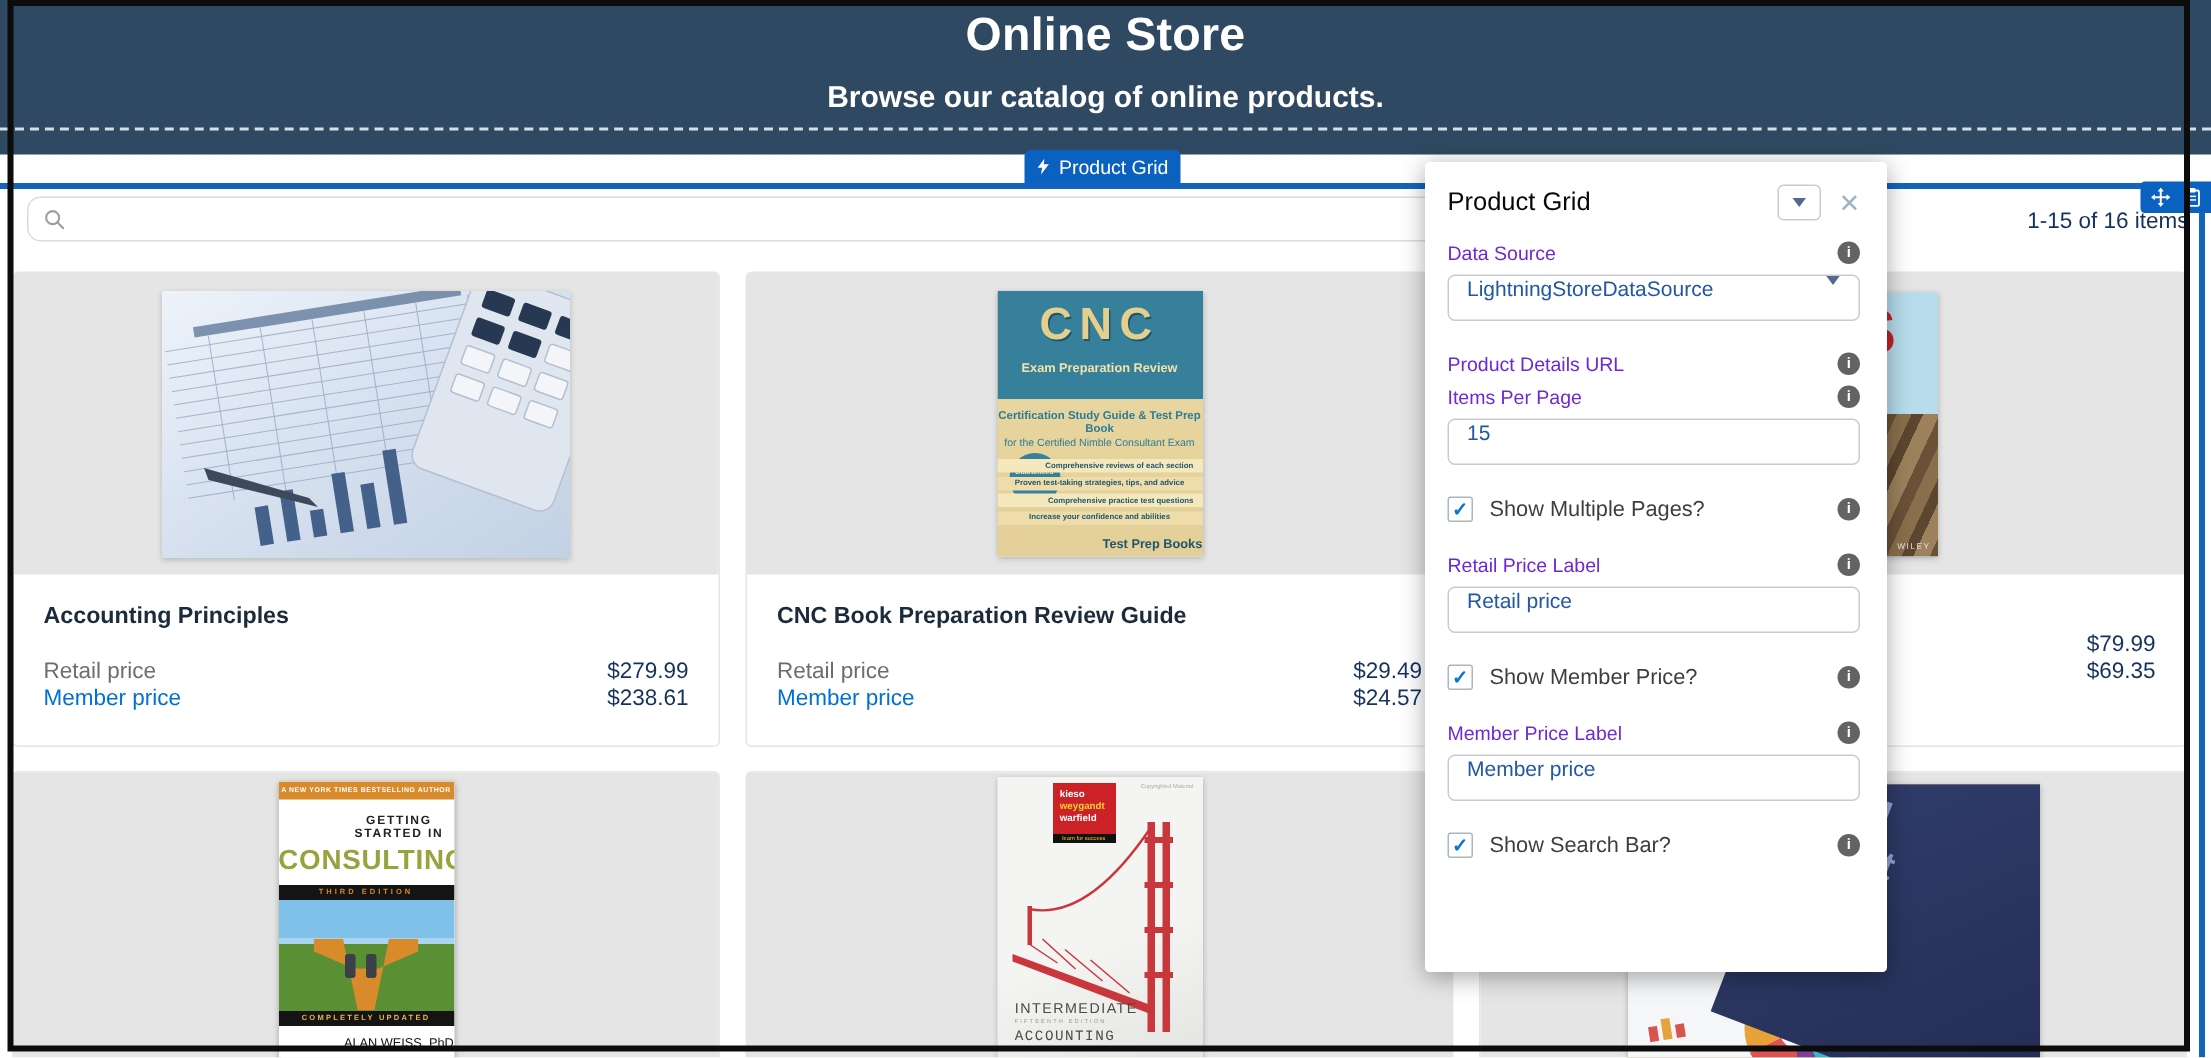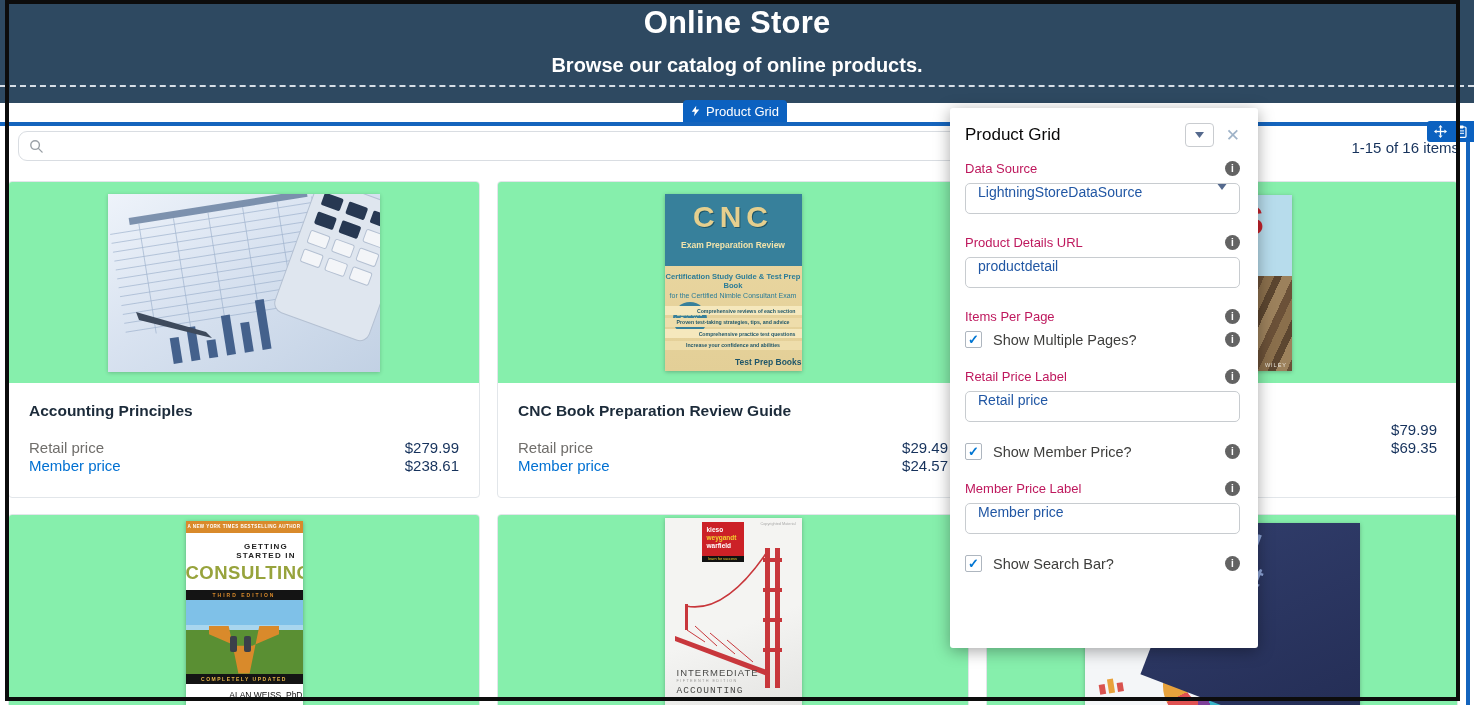--- a/index.html
+++ b/index.html
@@ -25,21 +25,21 @@
   
   .search-bar{position:absolute;left:18px;top:131px;width:1222px;height:30px;border:1px solid #d9dde2;
       border-radius:9px;background:#fff;display:flex;align-items:center;padding-left:10px;box-sizing:border-box;}
   .search-bar input{border:none;outline:none;flex:1;font:14px "Liberation Sans",sans-serif;color:#16325c;background:transparent;margin-left:8px;}
   .results-count{position:absolute;top:139px;left:1240px;width:219px;text-align:right;font-size:15px;color:#16325c;z-index:2;}
 
   
   .card{position:absolute;width:472px;height:317px;background:#fff;border:1px solid #e2e6ea;border-radius:4px;box-sizing:border-box;}
   .row1{top:181px;} .row2{top:514px;}
   .col1{left:8px;} .col2{left:497px;} .col3{left:986px;}
-  .card-img{height:201px;background:#86efac;display:flex;align-items:center;justify-content:center;overflow:hidden;border-radius:3px 3px 0 0;}
+  .card-img{height:201px;background:#e5e5e5;display:flex;align-items:center;justify-content:center;overflow:hidden;border-radius:3px 3px 0 0;}
   .card-body{padding:19px 20px 0 20px;}
   .card-title{font-size:15.5px;font-weight:bold;color:#1c2b3a;}
   .price-row{display:flex;justify-content:space-between;align-items:baseline;font-size:15px;line-height:18px;}
   .price-row.first{margin-top:19px;}
   .price-label{color:#706e6b;}
   .member-link{color:#0070d2;cursor:pointer;}
   .price-val{color:#16325c;}
 
   
   .cover{position:relative;flex:none;}
@@ -105,21 +105,21 @@
 
   
   .panel{position:absolute;left:950px;top:108px;width:308px;height:540px;background:#fff;border-radius:3px;
       box-shadow:0 3px 16px rgba(0,0,0,.35);z-index:10;box-sizing:border-box;padding:15px 18px 0 15px;}
   .panel-header{display:flex;align-items:center;margin-bottom:14px;}
   .panel-title{flex:1;font-size:17px;color:#080707;}
   .panel-menu-btn{width:27px;height:22px;border:1px solid #c9ccd0;border-radius:4px;background:#fff;
       display:flex;align-items:center;justify-content:center;cursor:pointer;}
   .panel-close{margin-left:12px;color:#9fb3c8;font-size:17px;line-height:1;cursor:pointer;}
   .f-label-row{display:flex;align-items:center;justify-content:space-between;margin:0 0 7px 0;}
-  .f-label{font-size:13px;color:#be185d;}
+  .f-label{font-size:13px;color:#6d28d9;}
   .info-icon{width:15px;height:15px;border-radius:50%;background:#636363;color:#fff;font-size:10px;font-weight:bold;
       display:flex;align-items:center;justify-content:center;flex:none;cursor:pointer;}
   .f-box{width:100%;height:31px;border:1px solid #c8ccd0;border-radius:5px;box-sizing:border-box;background:#fff;
       display:flex;padding:0 12px;font-size:14px;color:#2157a4;margin-bottom:21px;cursor:text;}
   .f-select{justify-content:space-between;cursor:pointer;}
   .f-check-row{display:flex;align-items:center;margin:0 0 21px 0;}
   .checkbox{width:15px;height:15px;border:1px solid #aeb6bf;border-radius:2px;background:#fff;flex:none;
       display:flex;align-items:center;justify-content:center;cursor:pointer;position:relative;}
   .checkbox.on:after{content:"\2713";color:#0176d3;font-size:13px;font-weight:bold;line-height:1;}
   .check-label{margin-left:11px;font-size:14.5px;color:#3e3e3c;flex:1;}
@@ -384,27 +384,27 @@
       <span>LightningStoreDataSource</span>
       <svg width="10" height="6" viewBox="0 0 9 6">
           <path d="M0 0h9L4.5 6z" fill="#54698d"></path>
         </svg>
     </div>
 
     <div class="f-label-row">
       <span class="f-label">Product Details URL</span>
       <span class="info-icon">i</span>
     </div>
-    <div class="f-box">
-      <span>productdetail</span>
-    </div>
 
     <div class="f-label-row">
       <span class="f-label">Items Per Page</span>
       <span class="info-icon">i</span>
+    </div>
+    <div class="f-box">
+      <span>15</span>
     </div>
 
     <div class="f-check-row">
       <span class="checkbox on"></span>
       <span class="check-label">Show Multiple Pages?</span>
       <span class="info-icon">i</span>
     </div>
 
     <div class="f-label-row">
       <span class="f-label">Retail Price Label</span>

